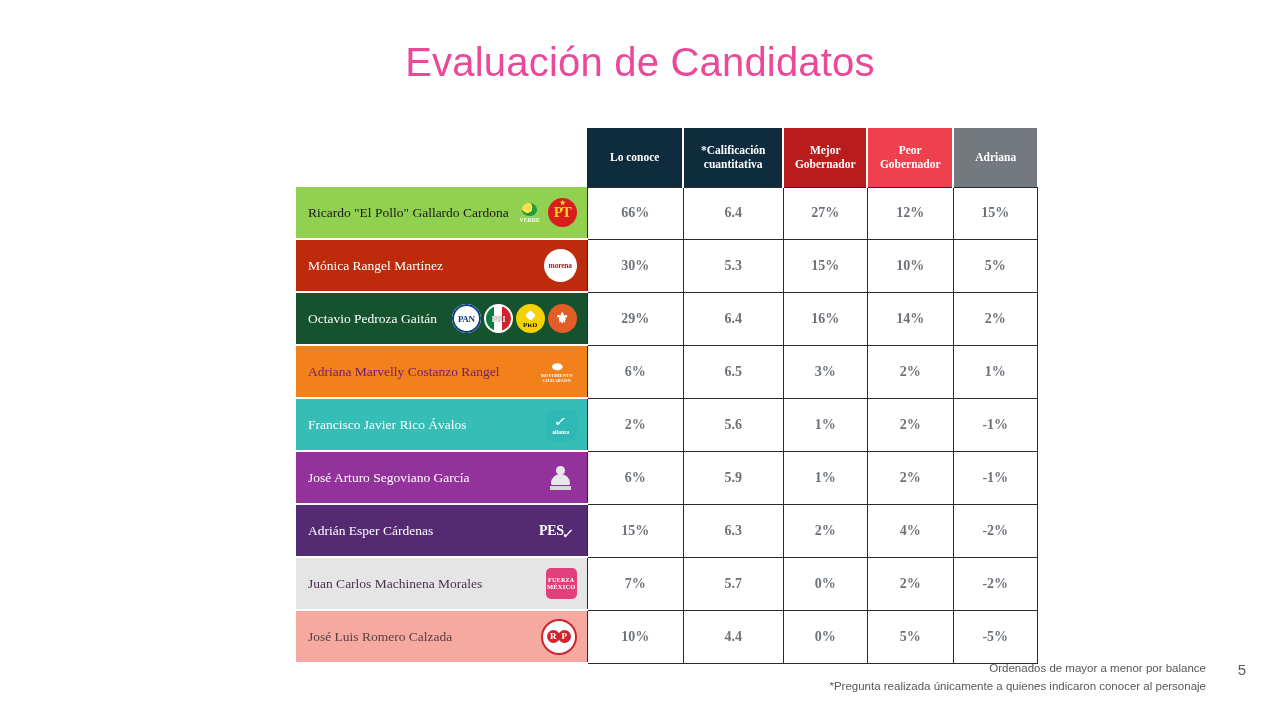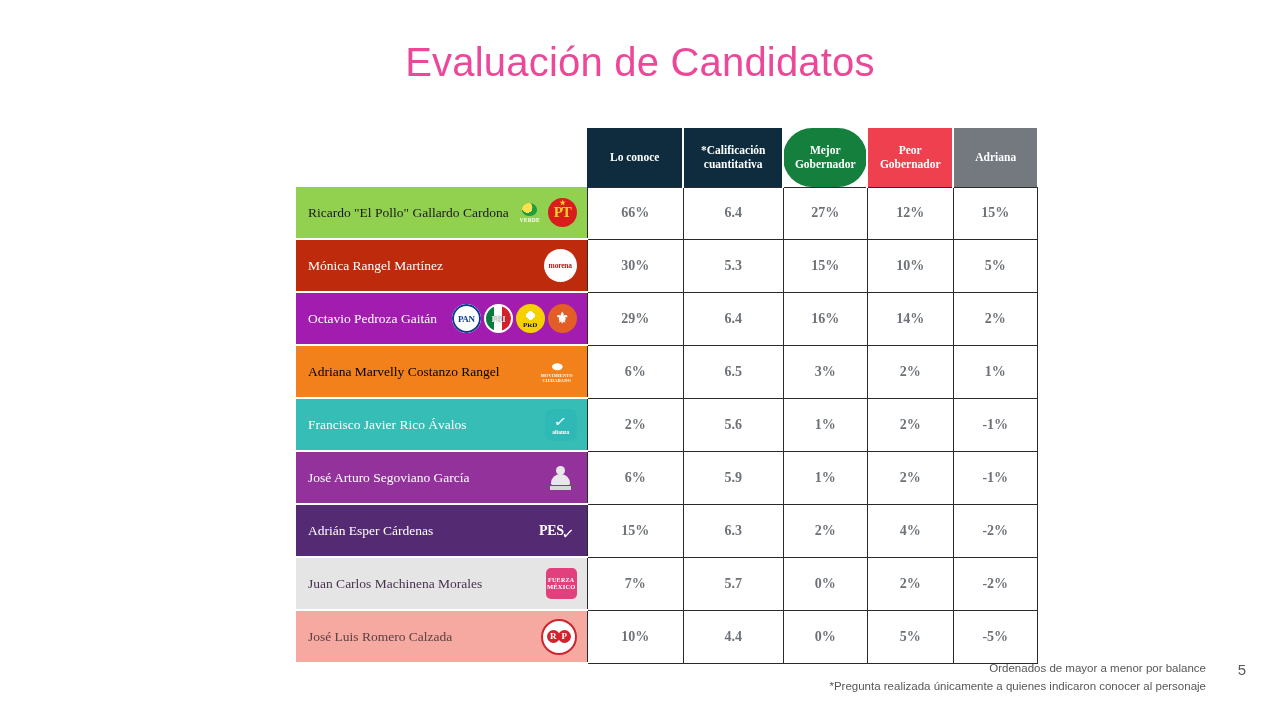--- a/index.html
+++ b/index.html
@@ -26,21 +26,21 @@
   col.c-d4{width:86px;}
   col.c-d5{width:84px;}
 
   thead th{height:57px;vertical-align:middle;}
   th.blank{background:transparent;border:none;}
   th.hd{
     color:#ffffff;font-size:11.5px;font-weight:bold;line-height:1.25;
     text-align:center;border-right:2px solid #ffffff;padding:0 3px;
   }
   th.hd.dark{background:#0e2c3e;}
-  th.hd.gold{background:#15803d;border-radius:29px;}
+  th.hd.gold{background:#b91c1c;}
   th.hd.red{background:#ef4050;}
   th.hd.gray{background:#74797f;}
   th.hd:last-child{border-right:none;}
 
   tbody tr{height:51px;}
 
   td.name{
     position:relative;padding:0 10px 0 12px;vertical-align:middle;
     border-bottom:2px solid #ffffff;
   }
@@ -203,21 +203,21 @@
                 </span>
               </div>
             </td>
             <td class="val first">30%</td>
             <td class="val">5.3</td>
             <td class="val">15%</td>
             <td class="val">10%</td>
             <td class="val">5%</td>
           </tr>
           <tr>
-            <td class="name" style="background: #a21caf; text-align: center;">
+            <td class="name" style="background: #14532d; text-align: center;">
               <div class="name-inner">
                 <span class="cand-name" style="color:#ffffff">Octavio Pedroza Gaitán</span>
                 <span class="logos">
                   <span class="lg circ lg-pan">
                     <span class="ring">
                       <b>PAN</b>
                     </span>
                   </span>
                   <span class="lg circ lg-pri">
                     <span class="flag">
@@ -236,21 +236,21 @@
             </td>
             <td class="val first">29%</td>
             <td class="val">6.4</td>
             <td class="val">16%</td>
             <td class="val">14%</td>
             <td class="val">2%</td>
           </tr>
           <tr>
             <td class="name" style="background: rgb(243, 129, 27);">
               <div class="name-inner">
-                <span class="cand-name" style="color:#000000">Adriana Marvelly Costanzo Rangel</span>
+                <span class="cand-name" style="color:#701a75">Adriana Marvelly Costanzo Rangel</span>
                 <span class="logos">
                   <span class="lg lg-mc">
                     <span class="wing">⬬</span>
                     <span class="txt">MOVIMIENTO CIUDADANO</span>
                   </span>
                 </span>
               </div>
             </td>
             <td class="val first">6%</td>
             <td class="val">6.5</td>

